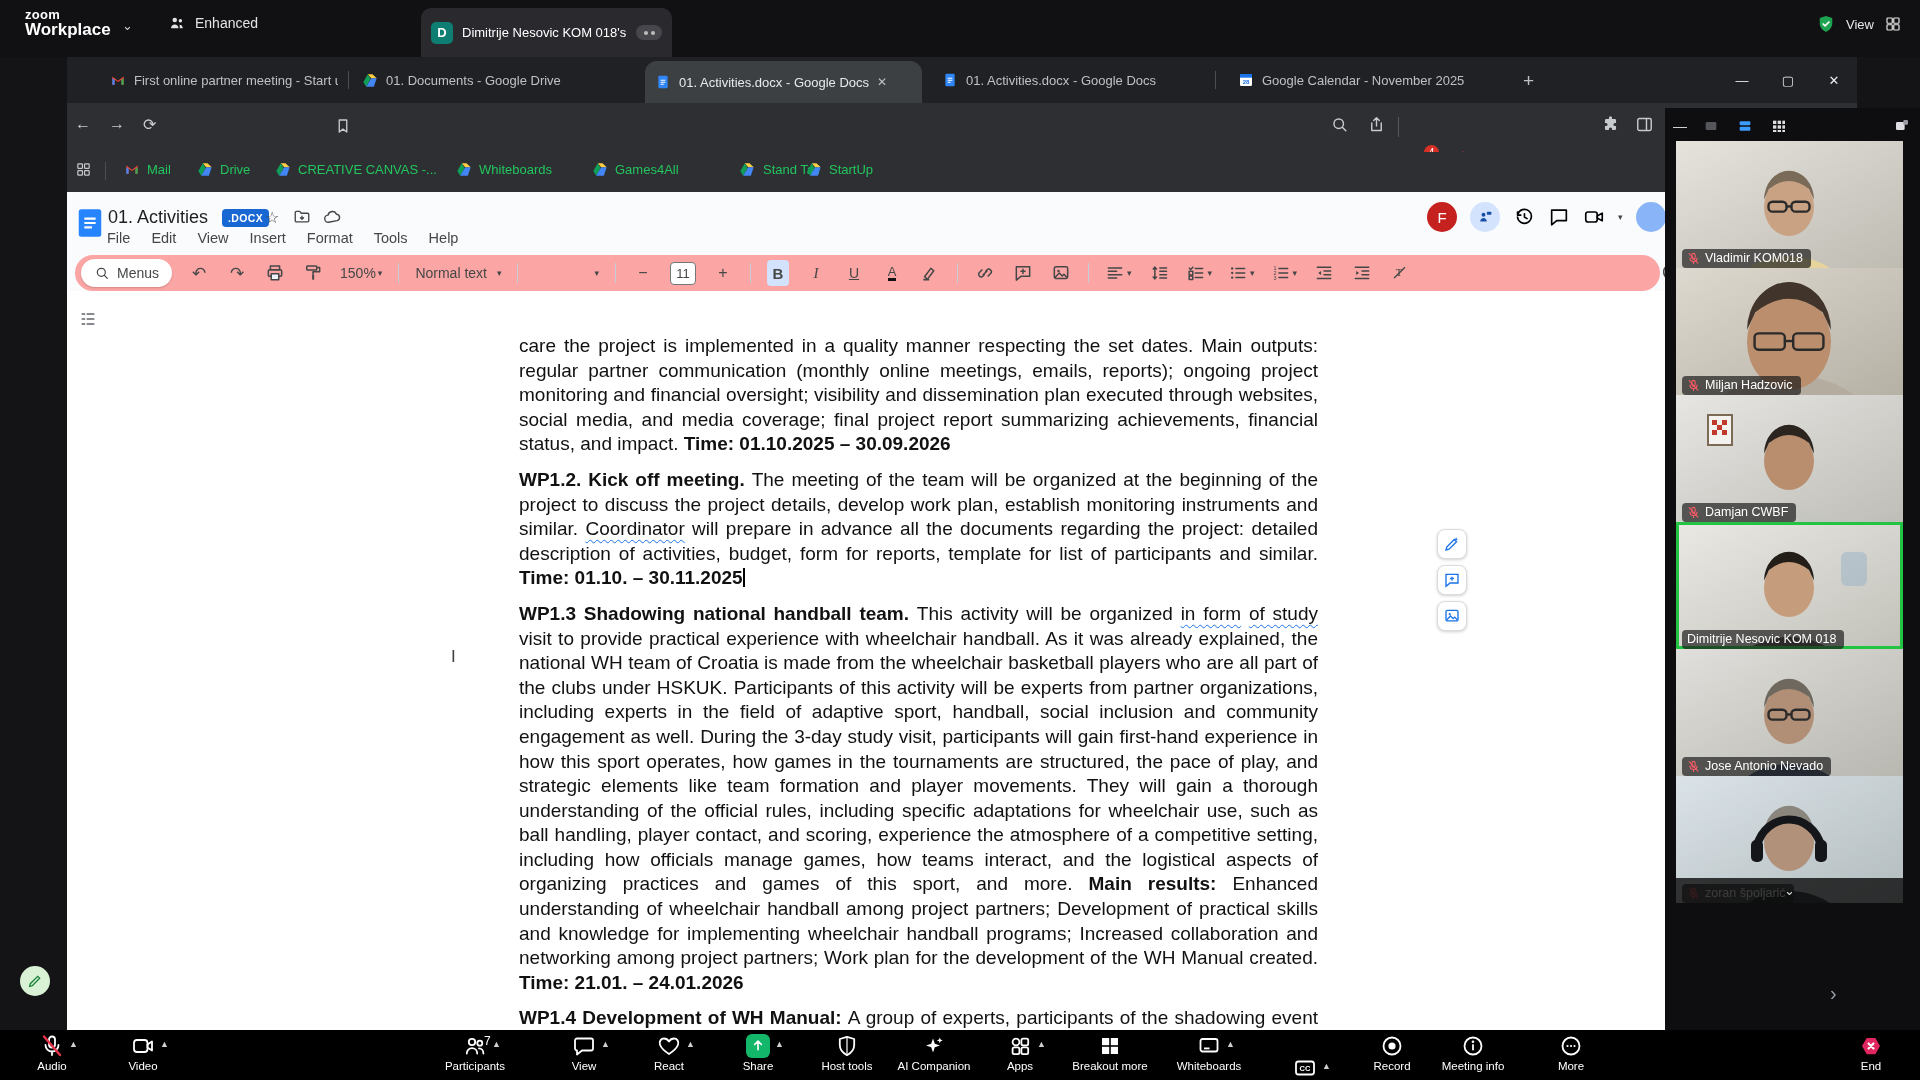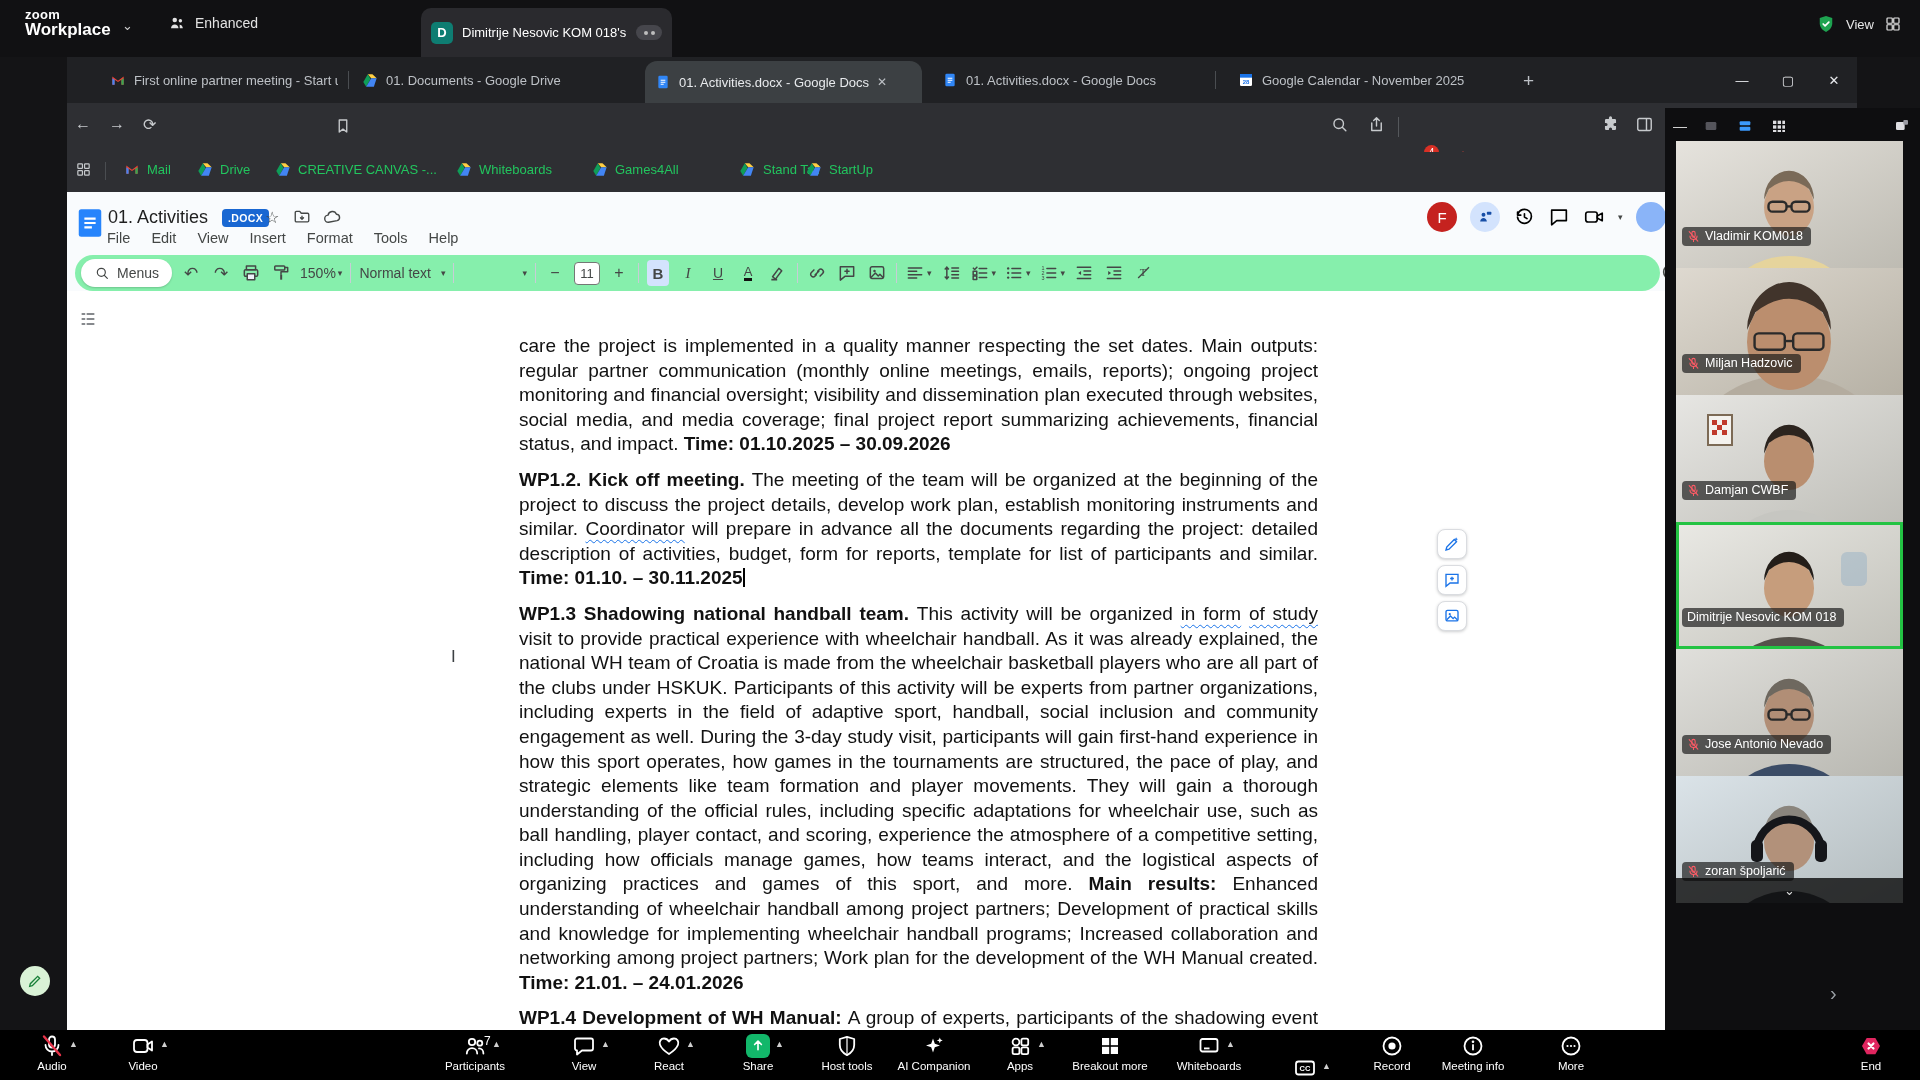--- a/index.html
+++ b/index.html
@@ -53,22 +53,22 @@
   #doc-icon { position:absolute; left:8px; top:12px; }
   #doc-title { position:absolute; left:41px; top:15px; font-size:18px; color:#1f1f1f; }
   #doc-badge { position:absolute; left:155px; top:17px; background:#1967d2; color:#fff; font-size:10.5px; font-weight:bold;
                padding:3px 6px; border-radius:4px; letter-spacing:.4px; }
   .headic { position:absolute; top:16px; color:#444746; font-size:16px; }
   #menubar { position:absolute; left:40px; top:38px; display:flex; gap:21px; font-size:14.5px; color:#444746; }
   #docs-right { position:absolute; right:0; left:1360px; top:10px; display:flex; align-items:center; gap:13px; }
   .avatar { width:30px; height:30px; border-radius:50%; color:#fff; font-size:15px; display:flex; align-items:center; justify-content:center; }
 
   #docs-toolbar-row { position:absolute; left:0; top:60px; width:100%; height:39px; background:#f9fbfd; z-index:5; }
-  #docs-toolbar { position:absolute; left:8px; top:3px; width:1585px; height:36px; background:#86efac; border-radius:18px;
-                  display:flex; align-items:center; padding:0 6px; gap:8px; color:#444746; overflow:hidden; }
+  #docs-toolbar { position:absolute; left:8px; top:3px; width:1585px; height:36px; background:#fca5a5; border-radius:18px;
+                  display:flex; align-items:center; padding:0 6px; gap:16px; color:#444746; overflow:hidden; }
   #menus-pill { background:#fff; border-radius:15px; height:28px; display:flex; align-items:center; gap:7px; padding:0 13px;
                 box-shadow:0 1px 2px rgba(0,0,0,.18); font-size:14px; color:#444746; flex:none; }
   .tb { flex:none; height:26px; min-width:22px; display:flex; align-items:center; justify-content:center; color:#444746; font-size:15px; gap:2px; }
   .tb.sel { background:#d3e3fd; border-radius:4px; padding:0 5px; }
   .tbtxt { font-size:14px; }
   .tdiv { flex:none; width:1px; height:20px; background:#c7cdd6; }
   .sizebox { width:26px; height:23px; border:1px solid #747775; border-radius:4px; background:#fff; font-size:13px;
              display:flex; align-items:center; justify-content:center; }
   .caret { font-size:9px; color:#444746; }
   #tb-right { position:absolute; left:1593px; top:60px; height:39px; display:flex; align-items:center; gap:16px; color:#444746; z-index:6; }
@@ -86,21 +86,21 @@
              box-shadow:0 1px 3px rgba(60,64,67,.25); display:flex; align-items:center; justify-content:center; z-index:4; }
 
   #ibeam { position:absolute; left:384px; top:455px; color:#3c4043; font-size:17px; z-index:2; }
 
   
   #right-strip { position:absolute; left:1665px; top:108px; width:255px; height:922px; background:#0e0e10; z-index:20; }
   #panel-head { position:absolute; left:8px; top:5px; width:239px; height:26px; display:flex; align-items:center; gap:14px; }
   #panel-tiles { position:absolute; left:11px; top:33px; width:227px; }
   .tile { position:relative; width:227px; height:127px; overflow:hidden; background:#222; }
   .tile.active { outline:3px solid #23c343; outline-offset:-3px; }
-  .namepill { position:absolute; left:6px; bottom:22px; background:rgba(24,24,24,.68); border-radius:4px; padding:2px 8px 3px 5px;
+  .namepill { position:absolute; left:6px; bottom:0; background:rgba(24,24,24,.68); border-radius:4px; padding:2px 8px 3px 5px;
               display:flex; align-items:center; gap:5px; color:#fff; font-size:12.5px; white-space:nowrap; max-width:213px; overflow:hidden; }
   .tilechev { position:absolute; left:0; bottom:0; width:100%; height:25px; background:rgba(10,10,10,.8);
               display:flex; align-items:center; justify-content:center; color:#dedede; font-size:13px; }
   #panel-expand { position:absolute; left:165px; top:874px; color:#9aa0a6; font-size:20px; }
 
   
   #controlbar { position:absolute; left:0; top:1030px; width:1920px; height:50px; background:#000; z-index:30; }
   .cb-item { position:absolute; top:3px; width:110px; margin-left:-55px; text-align:center; color:#fff; }
   .cb-ic { height:26px; display:flex; align-items:center; justify-content:center; }
   .cb-lb { font-size:11.5px; margin-top:1px; white-space:nowrap; }

